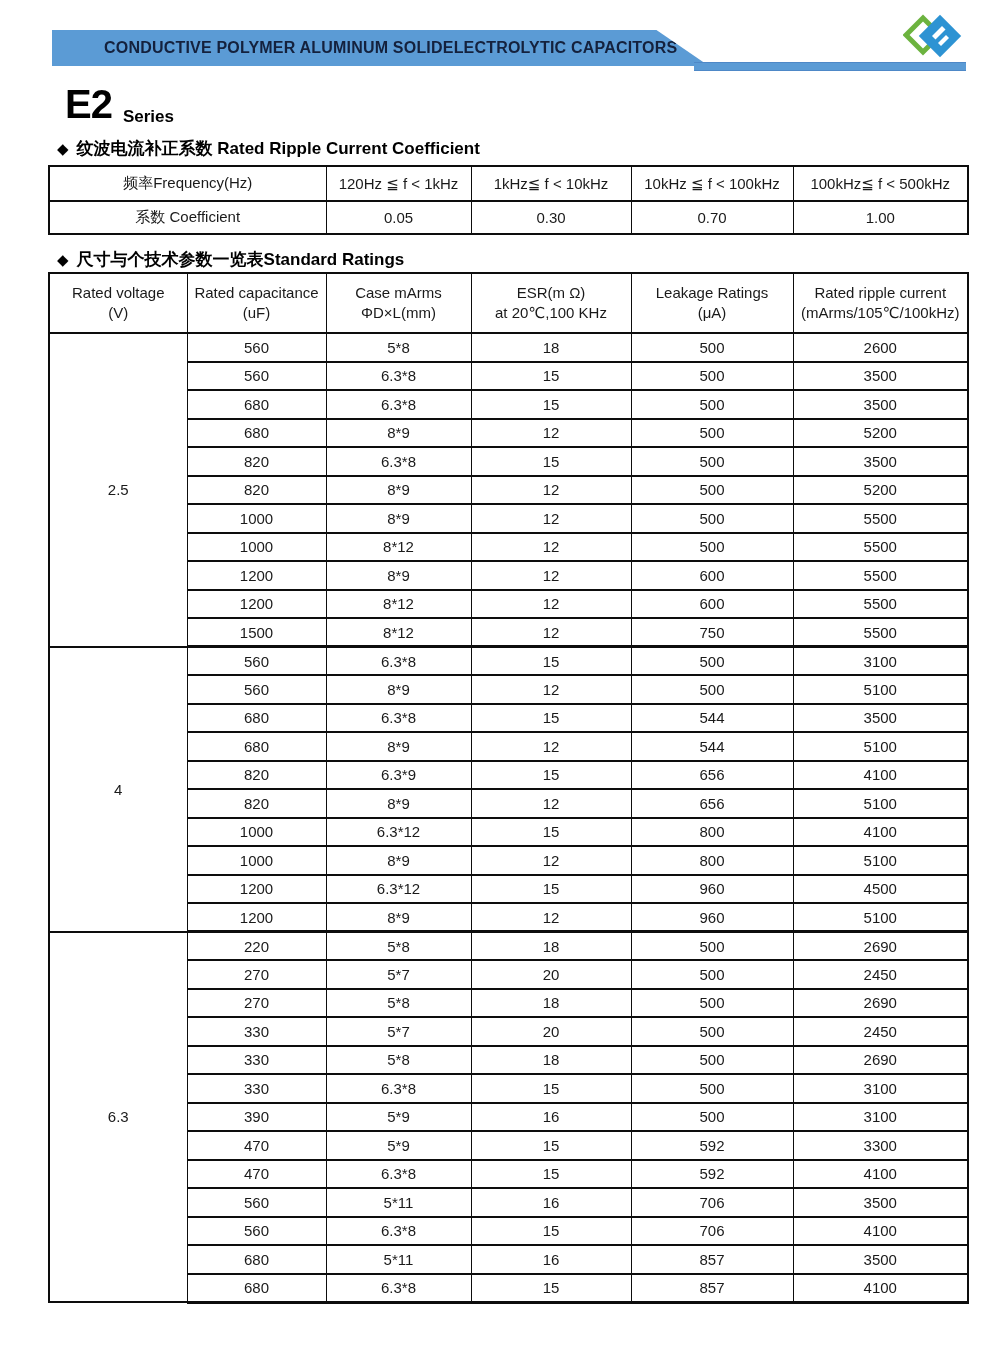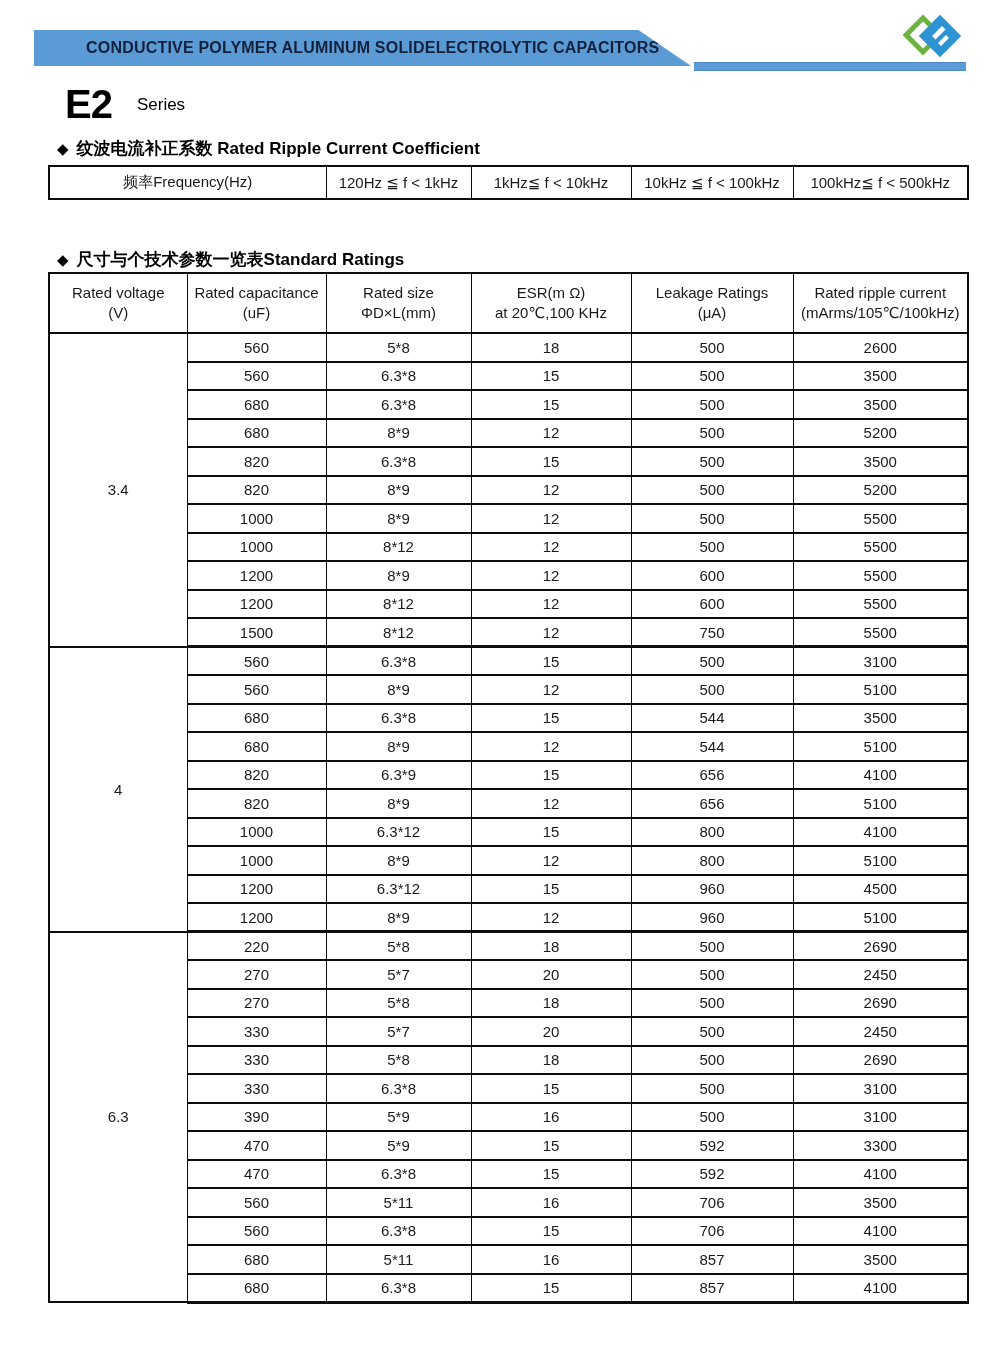--- a/index.html
+++ b/index.html
@@ -11,21 +11,21 @@
   }
   .page {
     position:relative;
     width:1000px; height:1365px;
     background:#ffffff;
     overflow:hidden;
   }
 
   
   .banner {
-    position:absolute; left:34px; top:30px;
+    position:absolute; left:52px; top:30px;
     width:657px; height:36px;
     background:#5b9bd5;
     clip-path: polygon(0 0, 92% 0, 100% 100%, 0 100%);
     display:flex; align-items:center;
     padding-left:52px;
   }
   .banner-title {
     font-size:16px; font-weight:bold;
     color:#14213d; letter-spacing:0.2px;
     white-space:nowrap;
@@ -35,24 +35,24 @@
     width:272px; height:9px;
     background:#5b9bd5;
     border-top:1px solid #4e88c7;
     border-bottom:1px solid #4e88c7;
   }
   .logo { position:absolute; left:903px; top:13px; width:62px; height:52px; }
 
   
   .series-line {
     position:absolute; left:65px; top:82px;
-    display:flex; align-items:center; gap:25px;
+    display:flex; align-items:flex-end; gap:11px;
   }
   .series-main { font-size:40px; font-weight:bold; letter-spacing:-1px; color:#000; }
-  .series-suffix { font-size:17px; font-weight:normal; color:#000; }
+  .series-suffix { font-size:17px; font-weight:bold; color:#000; }
 
   
   .section-heading {
     position:absolute; left:57px;
     display:flex; align-items:center; gap:8px;
     font-size:17px; font-weight:bold; color:#000;
     white-space:nowrap;
   }
   .section-heading .bullet { font-size:15px; }
   #heading-coefficient { top:137px; }
@@ -122,20 +122,27 @@
         <col style="width:175px">
     </colgroup>
     <tbody>
       <tr>
         <td>频率Frequency(Hz)</td>
         <td>120Hz ≦ f &lt; 1kHz</td>
         <td>1kHz≦  f &lt;  10kHz</td>
         <td>10kHz ≦ f &lt;  100kHz</td>
         <td>100kHz≦ f &lt;  500kHz</td>
       </tr>
+      <tr>
+        <td>系数  Coefficient</td>
+        <td>0.05</td>
+        <td>0.30</td>
+        <td>0.70</td>
+        <td>1.00</td>
+      </tr>
     </tbody>
   </table>
 
   <div class="section-heading" id="heading-ratings">
     <span class="bullet">◆</span>
     <span>尺寸与个技术参数一览表Standard Ratings</span>
   </div>
 
   <table class="ratings-table">
     <colgroup>
@@ -150,40 +157,40 @@
       <tr>
         <th>
           <span class="hline">Rated voltage</span>
           <span class="hline">(V)</span>
         </th>
         <th>
           <span class="hline">Rated capacitance</span>
           <span class="hline">(uF)</span>
         </th>
         <th>
-          <span class="hline">Rated  size</span>
+          <span class="hline">Case  mArms</span>
           <span class="hline">ΦD×L(mm)</span>
         </th>
         <th>
           <span class="hline">ESR(m Ω)</span>
           <span class="hline">at 20℃,100 KHz</span>
         </th>
         <th>
           <span class="hline">Leakage Ratings</span>
           <span class="hline">(μA)</span>
         </th>
         <th>
           <span class="hline">Rated ripple current</span>
           <span class="hline">(mArms/105℃/100kHz)</span>
         </th>
       </tr>
     </thead>
     <tbody id="ratings-body">
         <tr>
-          <td rowspan="11">3.4</td>
+          <td rowspan="11">2.5</td>
           <td>560</td>
           <td>5*8</td>
           <td>18</td>
           <td>500</td>
           <td>2600</td>
         </tr>
         <tr>
           <td>560</td>
           <td>6.3*8</td>
           <td>15</td>

